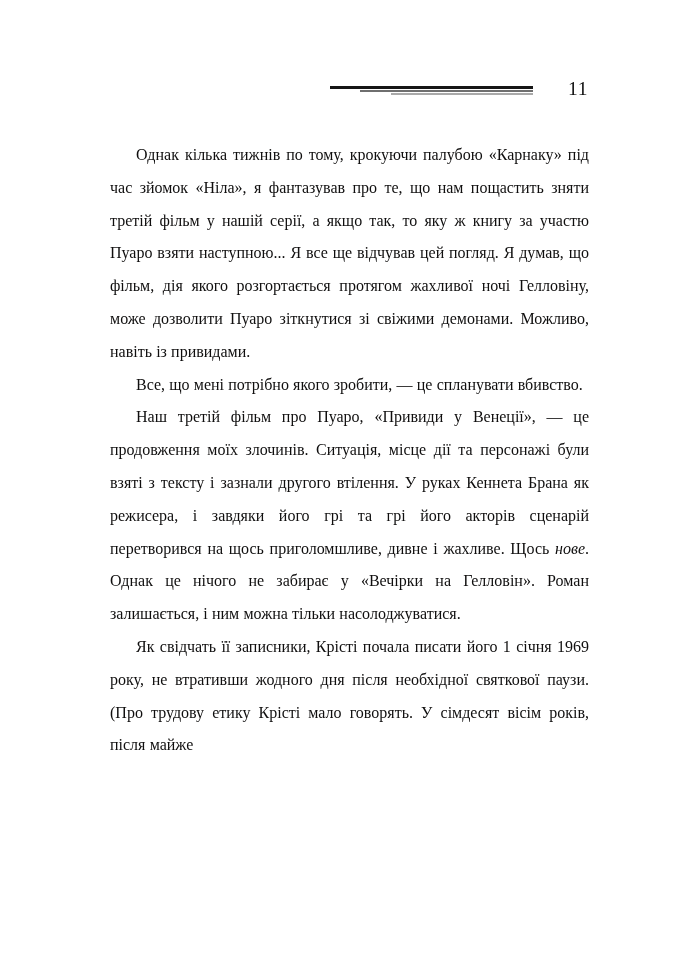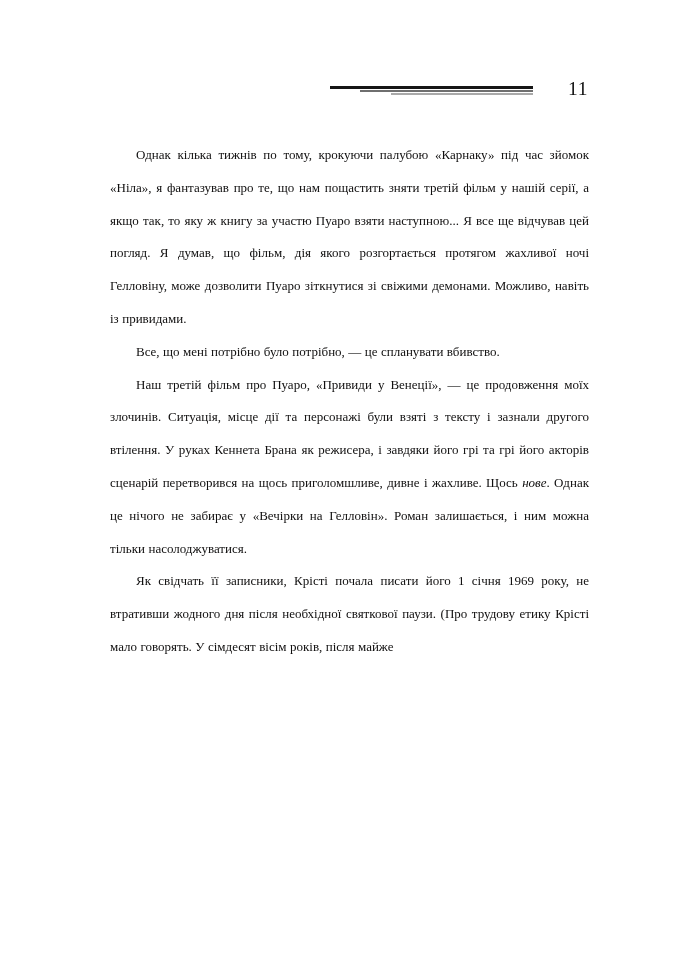--- a/index.html
+++ b/index.html
@@ -79,21 +79,21 @@
     left: 110px;
     top: 139px;
     width: 479px;
   }
 
   p.para {
     margin: 0;
     text-indent: 26px;
     text-align: justify;
     text-justify: inter-word;
-    font-size: 13px;
+    font-size: 16px;
     line-height: 32.8px;
     word-spacing: 0.2px;
     hyphens: manual;
   }
 
   p.para em {
     font-style: italic;
   }
 </style>
 </head>
@@ -105,18 +105,18 @@
     <div class="rule-group">
       <div class="rule rule-thick"></div>
       <div class="rule rule-mid"></div>
       <div class="rule rule-thin"></div>
     </div>
     <div class="folio">11</div>
   </div>
 
   <div class="textblock">
     <p class="para">Однак кілька тижнів по тому, крокуючи палубою «Карнаку» під час зйомок «Ніла», я фантазував про те, що нам пощастить зняти третій фільм у нашій серії, а якщо так, то яку ж книгу за участю Пуаро взяти наступною... Я все ще відчував цей погляд. Я думав, що фільм, дія якого розгортається протягом жахливої ночі Гелловіну, може дозволити Пуаро зіткнутися зі свіжими демонами. Можливо, навіть із привидами.</p>
-    <p class="para">Все, що мені потрібно було потрібно, — це спланувати вбивство.</p>
+    <p class="para">Все, що мені потрібно якого зробити, — це спланувати вбивство.</p>
     <p class="para">Наш третій фільм про Пуаро, «Привиди у Венеції», — це продовження моїх злочинів. Ситуація, місце дії та персонажі були взяті з тексту і зазнали другого втілення. У руках Кеннета Брана як режисера, і завдяки його грі та грі його акторів сценарій перетворився на щось приголомшливе, дивне і жахливе. Щось <em>нове</em>. Однак це нічого не забирає у «Вечірки на Гелловін». Роман залишається, і ним можна тільки насолоджуватися.</p>
     <p class="para">Як свідчать її записники, Крісті почала писати його 1 січня 1969 року, не втративши жодного дня після необхідної святкової паузи. (Про трудову етику Крісті мало говорять. У сімдесят вісім років, після майже</p>
   </div>
 
 </div>
 
 </body></html>

